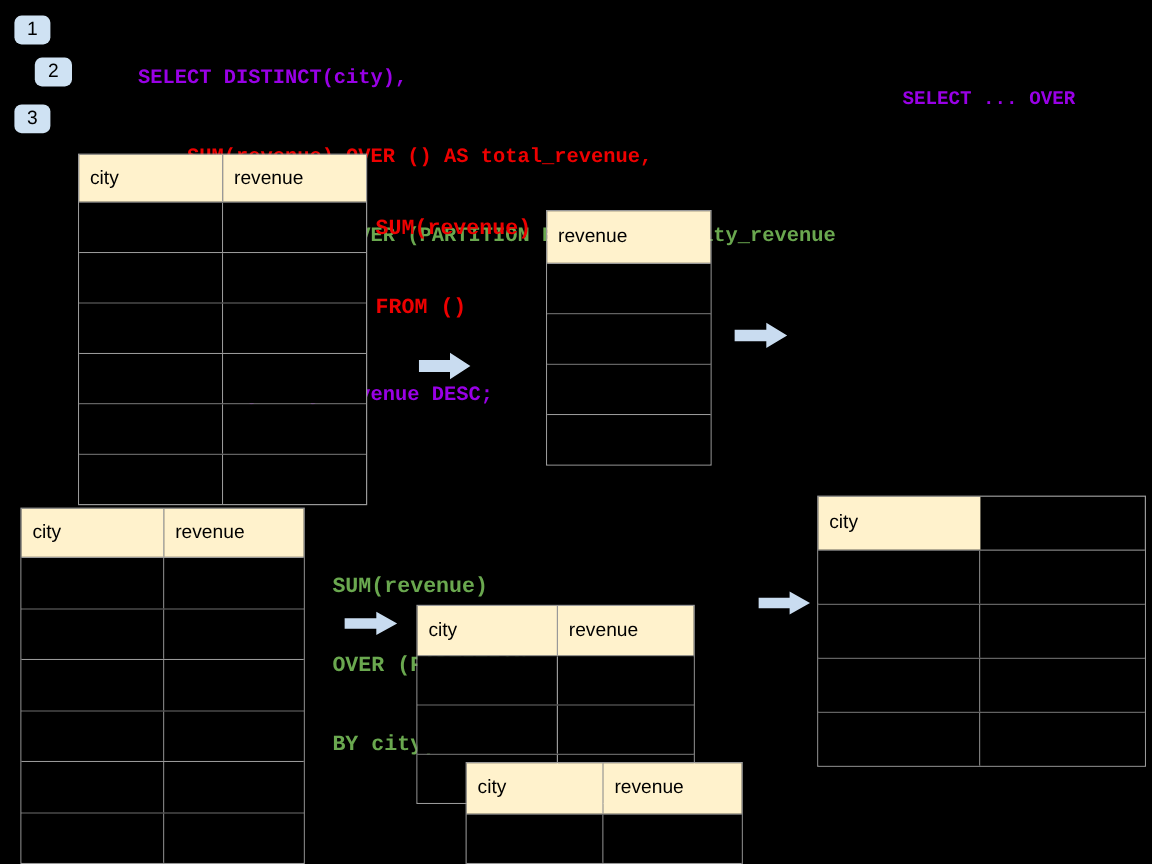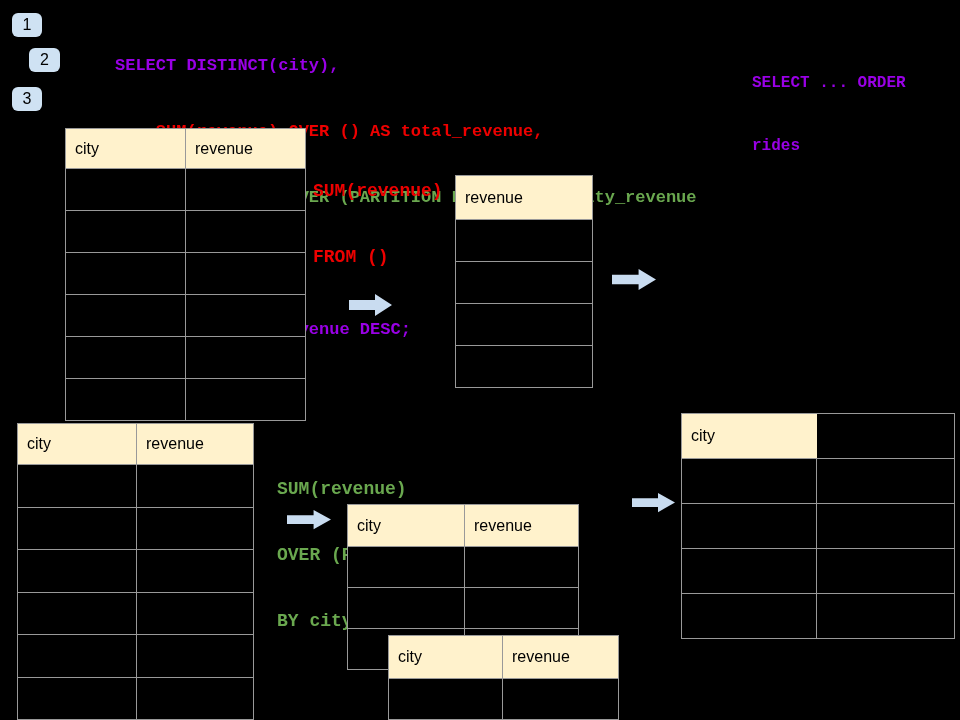--- a/index.html
+++ b/index.html
@@ -74,22 +74,21 @@
 
   <div class="code sql">
     <span class="ln" style="color: rgb(153, 0, 230);">SELECT DISTINCT(city),</span>
     <span class="ln" style="color: rgb(238, 0, 0);">    SUM(revenue) OVER () AS total_revenue,</span>
     <span class="ln" style="color: rgb(106, 168, 79);">    SUM(revenue) OVER (PARTITION BY city) as city_revenue</span>
     <span class="ln" style="color: rgb(153, 0, 230);">  FROM rides</span>
     <span class="ln" style="color: rgb(153, 0, 230);">  ORDER by city_revenue DESC;</span>
   </div>
 
   <div class="code note" style="color: rgb(153, 0, 230);">
-    <span class="ln">SELECT ... ORDER</span>
-    <span class="ln">rides</span>
+    <span class="ln">SELECT ... OVER</span>
   </div>
 
   <div class="code lbl-total" style="color: rgb(238, 0, 0);">
     <span class="ln">SUM(revenue)</span>
     <span class="ln">FROM ()</span>
   </div>
 
   <div class="code lbl-part" style="color: rgb(106, 168, 79);">
     <span class="ln">SUM(revenue)</span>
     <span class="ln">OVER (PARTITION</span>

